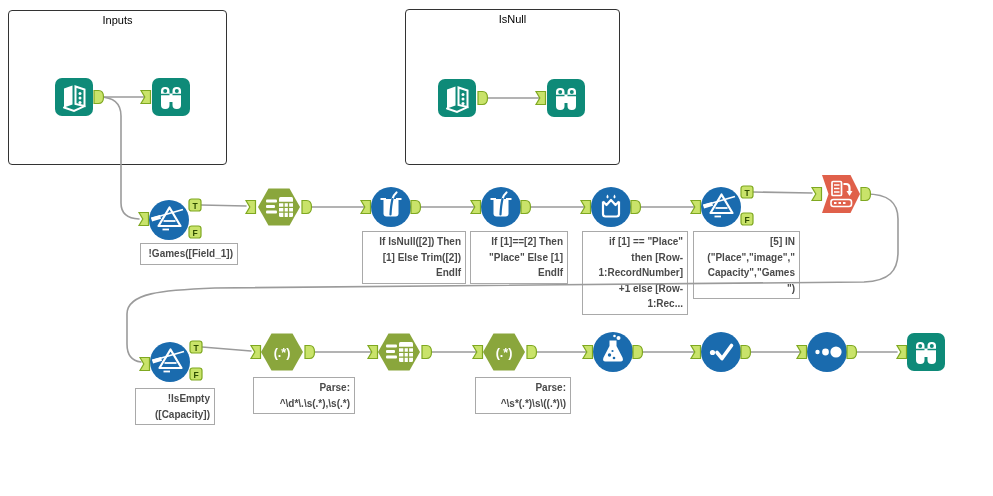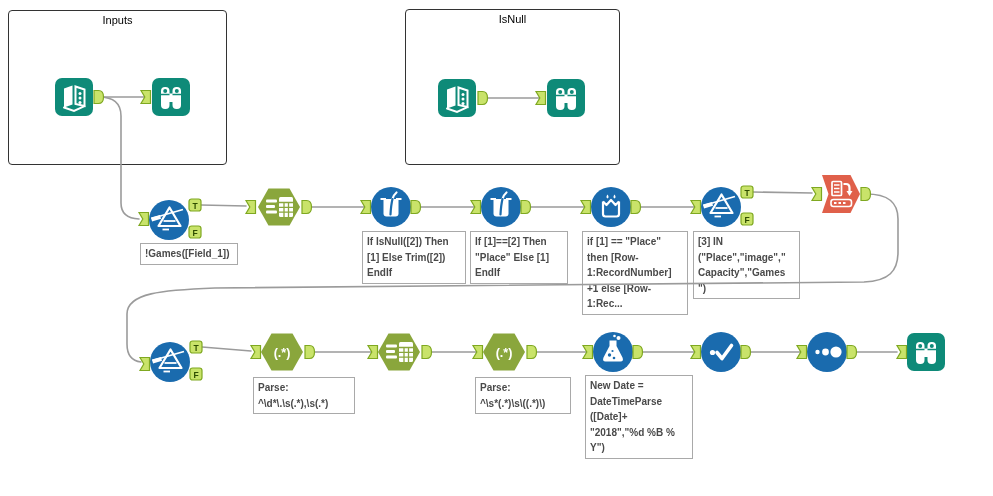--- a/index.html
+++ b/index.html
@@ -1,20 +1,20 @@
 <!DOCTYPE html>
 <html><head>
 <meta charset="utf-8">
 <style>
   html,body{margin:0;padding:0;background:#ffffff;font-family:"Liberation Sans",sans-serif;}
   #canvas{position:relative;width:993px;height:462px;background:#fff;overflow:hidden;}
   .container-box{position:absolute;border:1.5px solid #333;border-radius:4px;background:#fff;z-index:0;}
   .container-label{position:absolute;top:3px;left:0;right:0;text-align:center;font-size:11px;color:#000;}
   .annotation{position:absolute;background:#fff;border:1px solid #a9a9a9;padding:2px 4px;
-              font-size:10px;line-height:15.5px;font-weight:600;color:#4a4a4a;white-space:pre;z-index:1;}
+              font-size:10px;line-height:15.5px;font-weight:600;color:#4a4a4a;white-space:pre;z-index:1;text-align:right;}
   svg.overlay{position:absolute;left:0;top:0;z-index:2;}
   svg text.tf{font-family:"Liberation Sans",sans-serif;font-size:8.5px;font-weight:bold;fill:#2e4d00;}
   svg text.rx{font-family:"Liberation Sans",sans-serif;font-size:12.5px;font-weight:bold;fill:#fff;}
 </style>
 </head>
 <body>
 
 <div id="canvas">
 
   <div class="container-box" style="left:8px;top:10px;width:217px;height:153px;">
@@ -29,33 +29,30 @@
 [1] Else Trim([2])
 EndIf</div>
   <div class="annotation" style="left:470px;top:231px;min-width:88px;">If [1]==[2] Then
 "Place" Else [1]
 EndIf</div>
   <div class="annotation" style="left:582px;top:231px;min-width:96px;">if [1] == "Place"
 then [Row-
 1:RecordNumber]
 +1 else [Row-
 1:Rec...</div>
-  <div class="annotation" style="left:693px;top:231px;min-width:97px;">[3] IN
+  <div class="annotation" style="left:693px;top:231px;min-width:97px;">[5] IN
 ("Place","image","
 Capacity","Games
 ")</div>
+  <div class="annotation" style="left:135px;top:388px;min-width:70px;">!IsEmpty
+([Capacity])</div>
   <div class="annotation" style="left:253px;top:377px;min-width:92px;">Parse:
 ^\d*\.\s(.*),\s(.*)</div>
   <div class="annotation" style="left:475px;top:377px;min-width:86px;">Parse:
 ^\s*(.*)\s\((.*)\)</div>
-  <div class="annotation" style="left:585px;top:375px;min-width:98px;">New Date =
-DateTimeParse
-([Date]+
-"2018","%d %B %
-Y")</div>
 
   <svg class="overlay" width="993" height="496" viewBox="0 0 993 496">
     <defs>
 
       <g id="sym-book">
         <rect width="38" height="38" rx="7" fill="#0e8a78"></rect>
         <path d="M9 10.5 L17.5 7.5 V26.5 L9 29.5 Z" fill="#fff"></path>
         <path d="M20.5 8.5 L29.5 11.5 V28 L20.5 26 Z" fill="none" stroke="#fff" stroke-width="2"></path>
         <circle cx="25" cy="15.5" r="1.5" fill="#fff"></circle>
         <circle cx="25" cy="20" r="1.5" fill="#fff"></circle>

